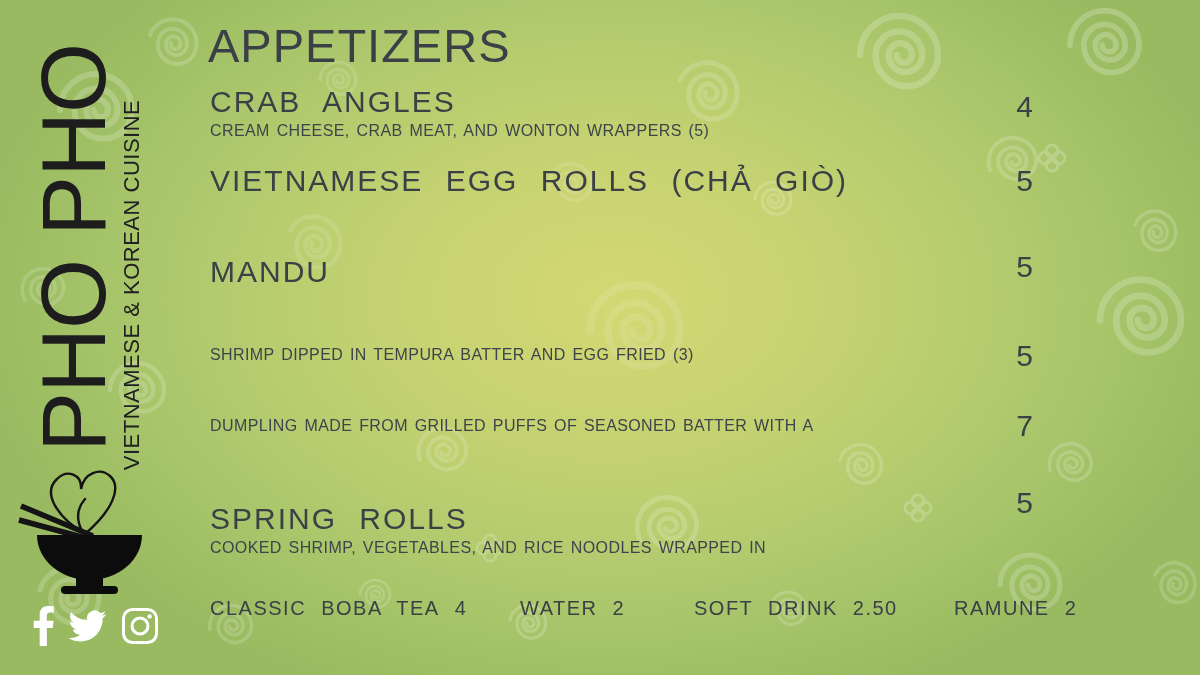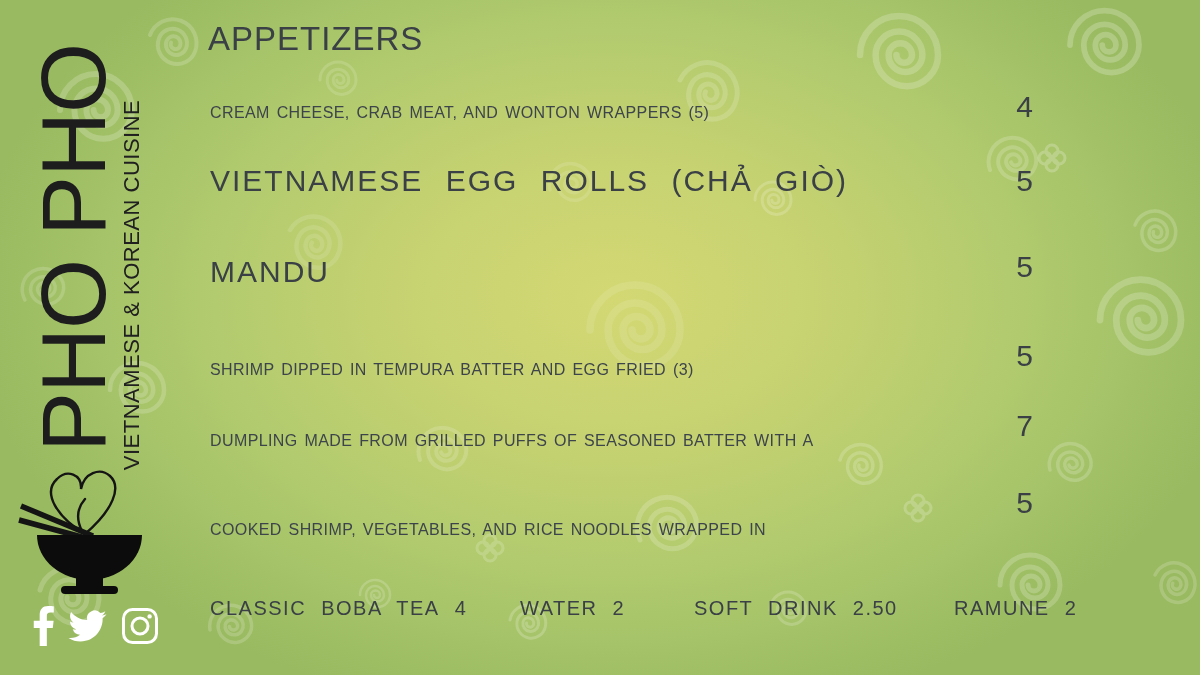--- a/index.html
+++ b/index.html
@@ -30,27 +30,27 @@
     font-size:22px;letter-spacing:0.5px;line-height:1;
     color:#202020;white-space:nowrap;font-weight:400;
   }
   .bowl{position:absolute;left:15px;top:460px;}
   .social{position:absolute;left:33px;top:603px;display:flex;align-items:center;gap:11px;height:45px;}
   .social a{display:flex;align-items:center;text-decoration:none;}
 
   
   .section-title{
     position:absolute;left:208px;top:22px;margin:0;
-    font-size:33px;font-weight:400;letter-spacing:1px;word-spacing:6px;line-height:1;
+    font-size:47px;font-weight:400;letter-spacing:1px;word-spacing:6px;line-height:1;
   }
   .item{position:absolute;left:210px;width:840px;}
   .item-name{
     font-size:30px;font-weight:400;letter-spacing:2px;word-spacing:12px;line-height:1.1;
   }
-  .item-desc{margin-top:18px;font-size:16px;letter-spacing:0.4px;word-spacing:2px;line-height:19px;color:#3e444b;}
+  .item-desc{margin-top:3px;font-size:16px;letter-spacing:0.4px;word-spacing:2px;line-height:19px;color:#3e444b;}
   .price{
     position:absolute;left:1002px;width:46px;text-align:center;
     font-size:30px;letter-spacing:1px;line-height:1;
   }
   .drink{
     position:absolute;top:597px;
     font-size:20px;letter-spacing:1.5px;word-spacing:8px;line-height:1.1;white-space:nowrap;
   }
   .drink .dp{margin-left:15px;}
 </style>
@@ -145,20 +145,21 @@
         </svg>
       </a>
     </div>
   </aside>
 
   <main>
 
     <h1 class="section-title ink">APPETIZERS</h1>
 
     <div class="item" style="top:85px">
+      <div class="item-name ink">CRAB ANGLES</div>
       <div class="item-desc">
         <div>CREAM CHEESE, CRAB MEAT, AND WONTON WRAPPERS (5)</div>
       </div>
     </div>
     <div class="price ink" style="top:92px">4</div>
 
     <div class="item" style="top:164px">
       <div class="item-name ink">VIETNAMESE EGG ROLLS (CHẢ GIÒ)</div>
     </div>
     <div class="price ink" style="top:166px">5</div>
@@ -176,20 +177,21 @@
     <div class="price ink" style="top:341px">5</div>
 
     <div class="item" style="top:413px">
       <div class="item-desc">
         <div>DUMPLING MADE FROM GRILLED PUFFS OF SEASONED BATTER WITH A</div>
       </div>
     </div>
     <div class="price ink" style="top:411px">7</div>
 
     <div class="item" style="top:502px">
+      <div class="item-name ink">SPRING ROLLS</div>
       <div class="item-desc">
         <div>COOKED SHRIMP, VEGETABLES, AND RICE NOODLES WRAPPED IN</div>
       </div>
     </div>
     <div class="price ink" style="top:488px">5</div>
 
     <div class="drink ink" style="left:210px">
       <span>CLASSIC BOBA TEA</span><span class="dp">4</span>
     </div>
     <div class="drink ink" style="left:520px">

